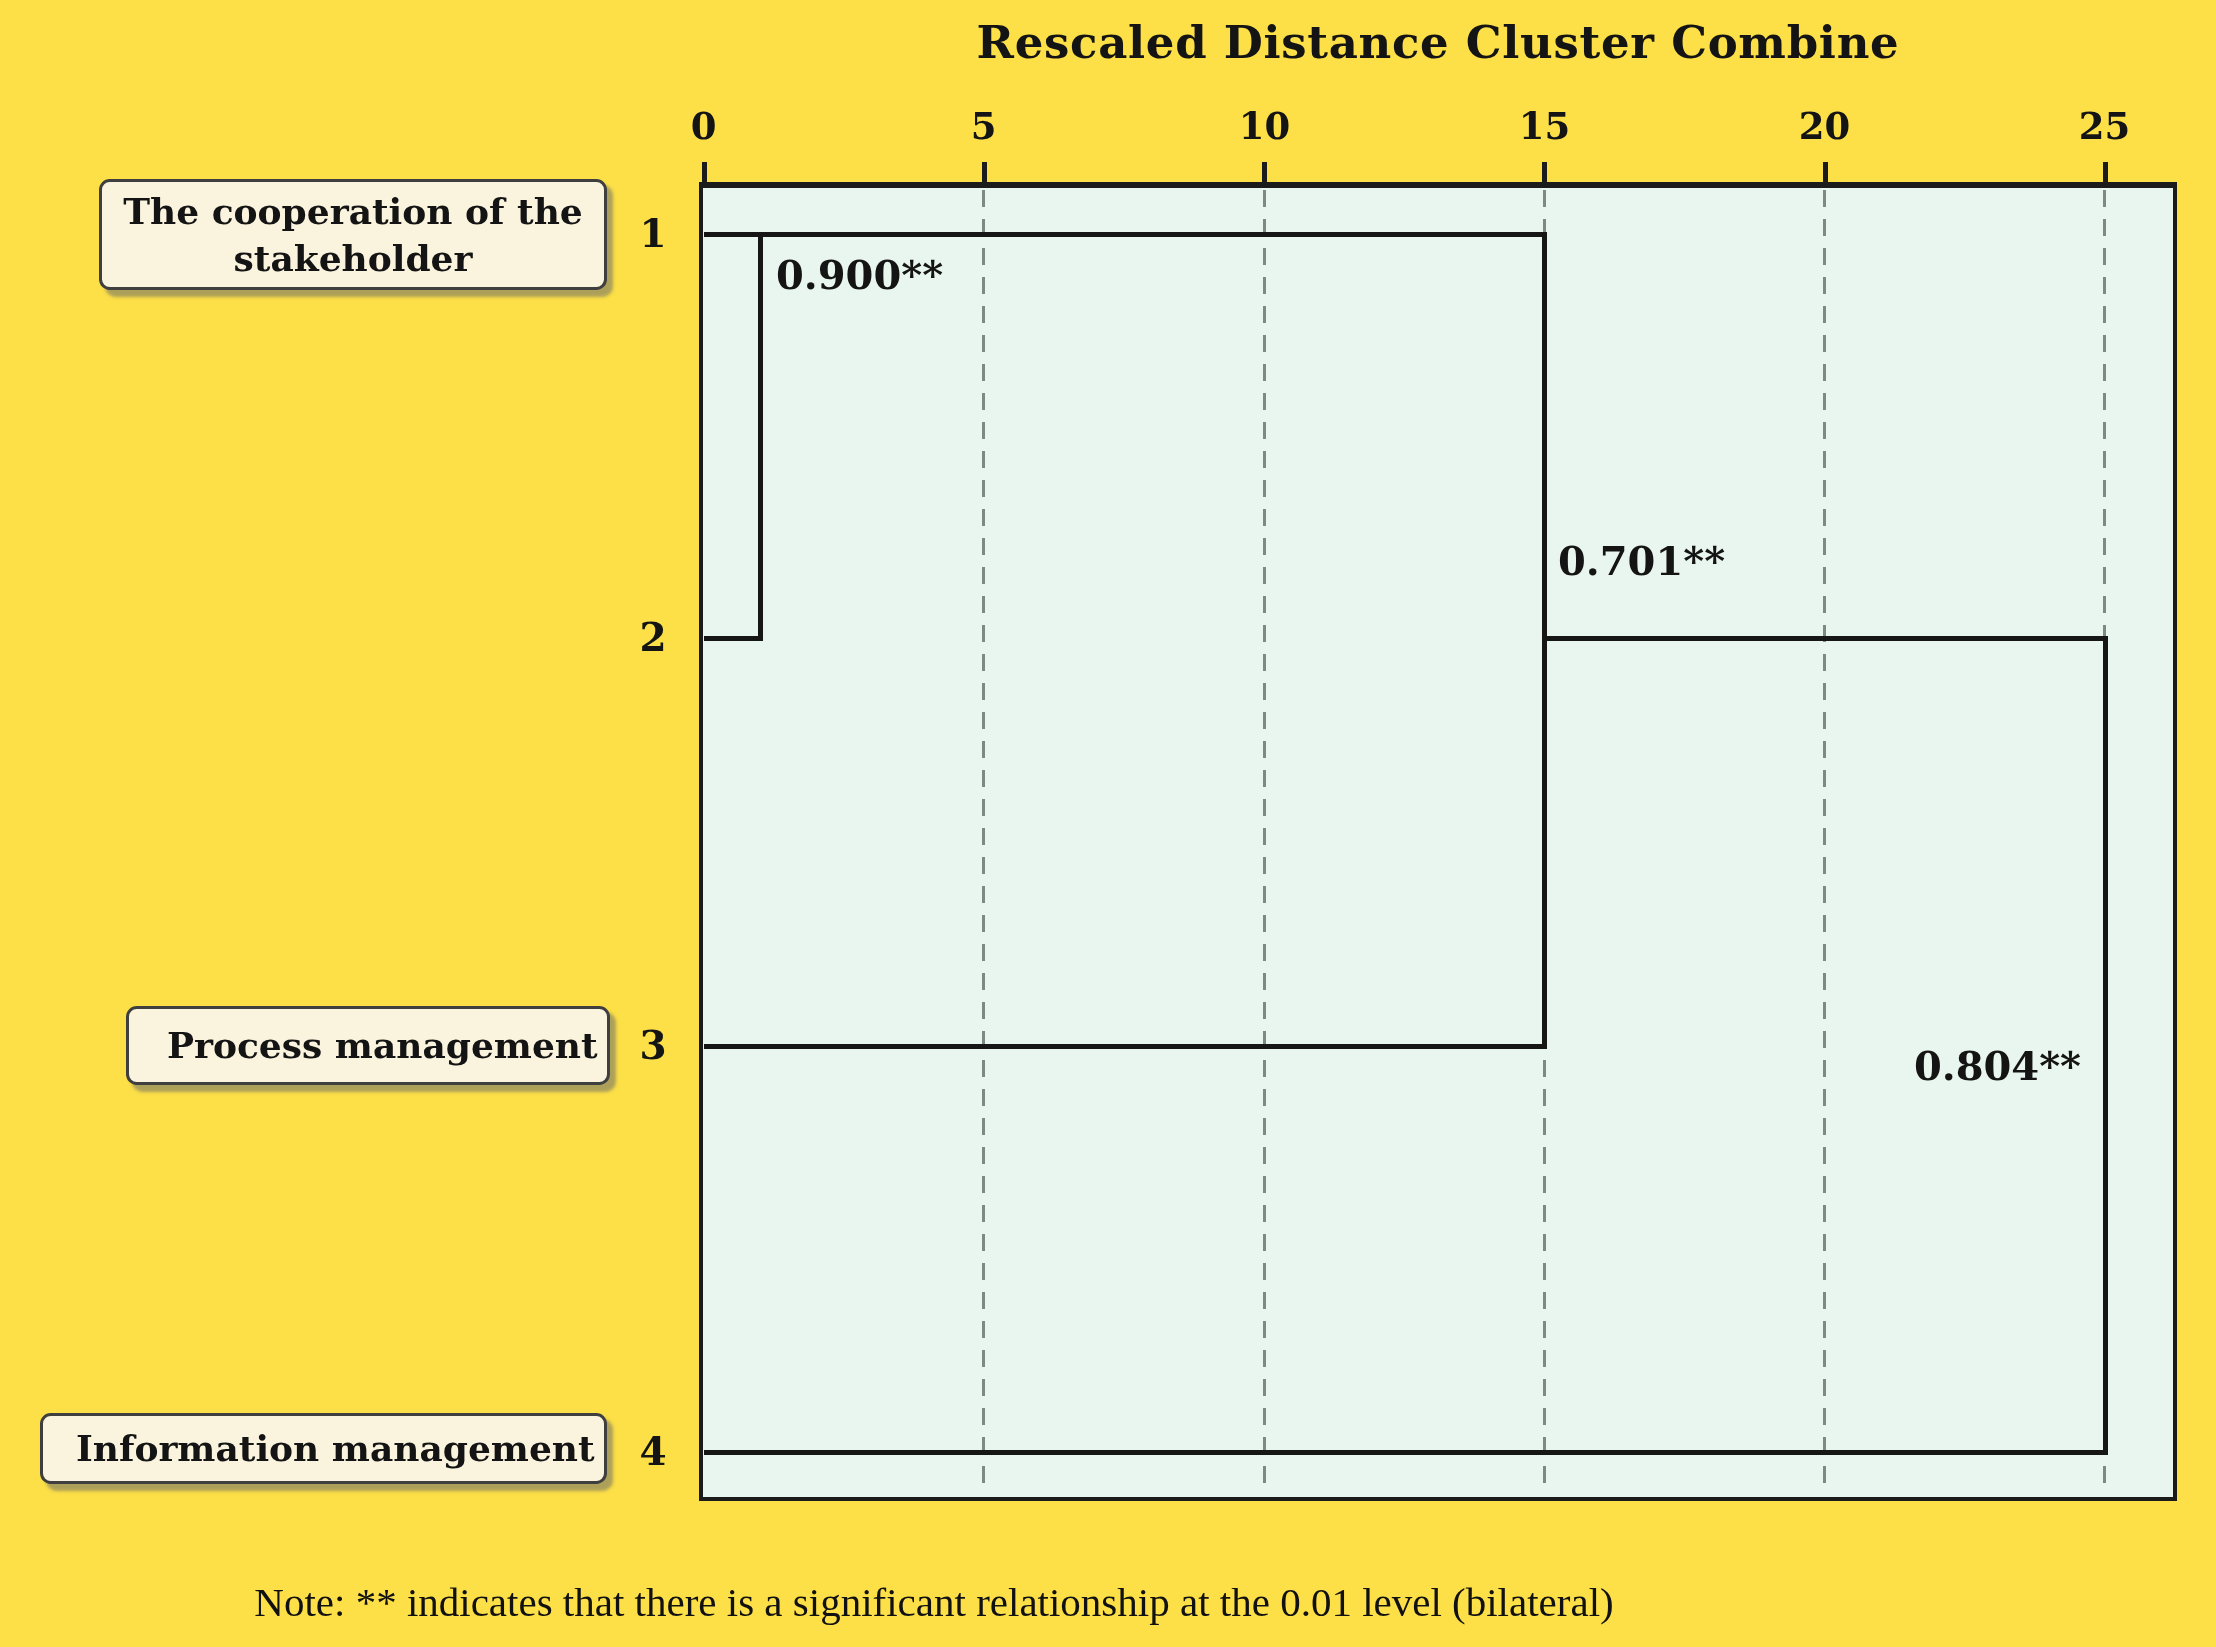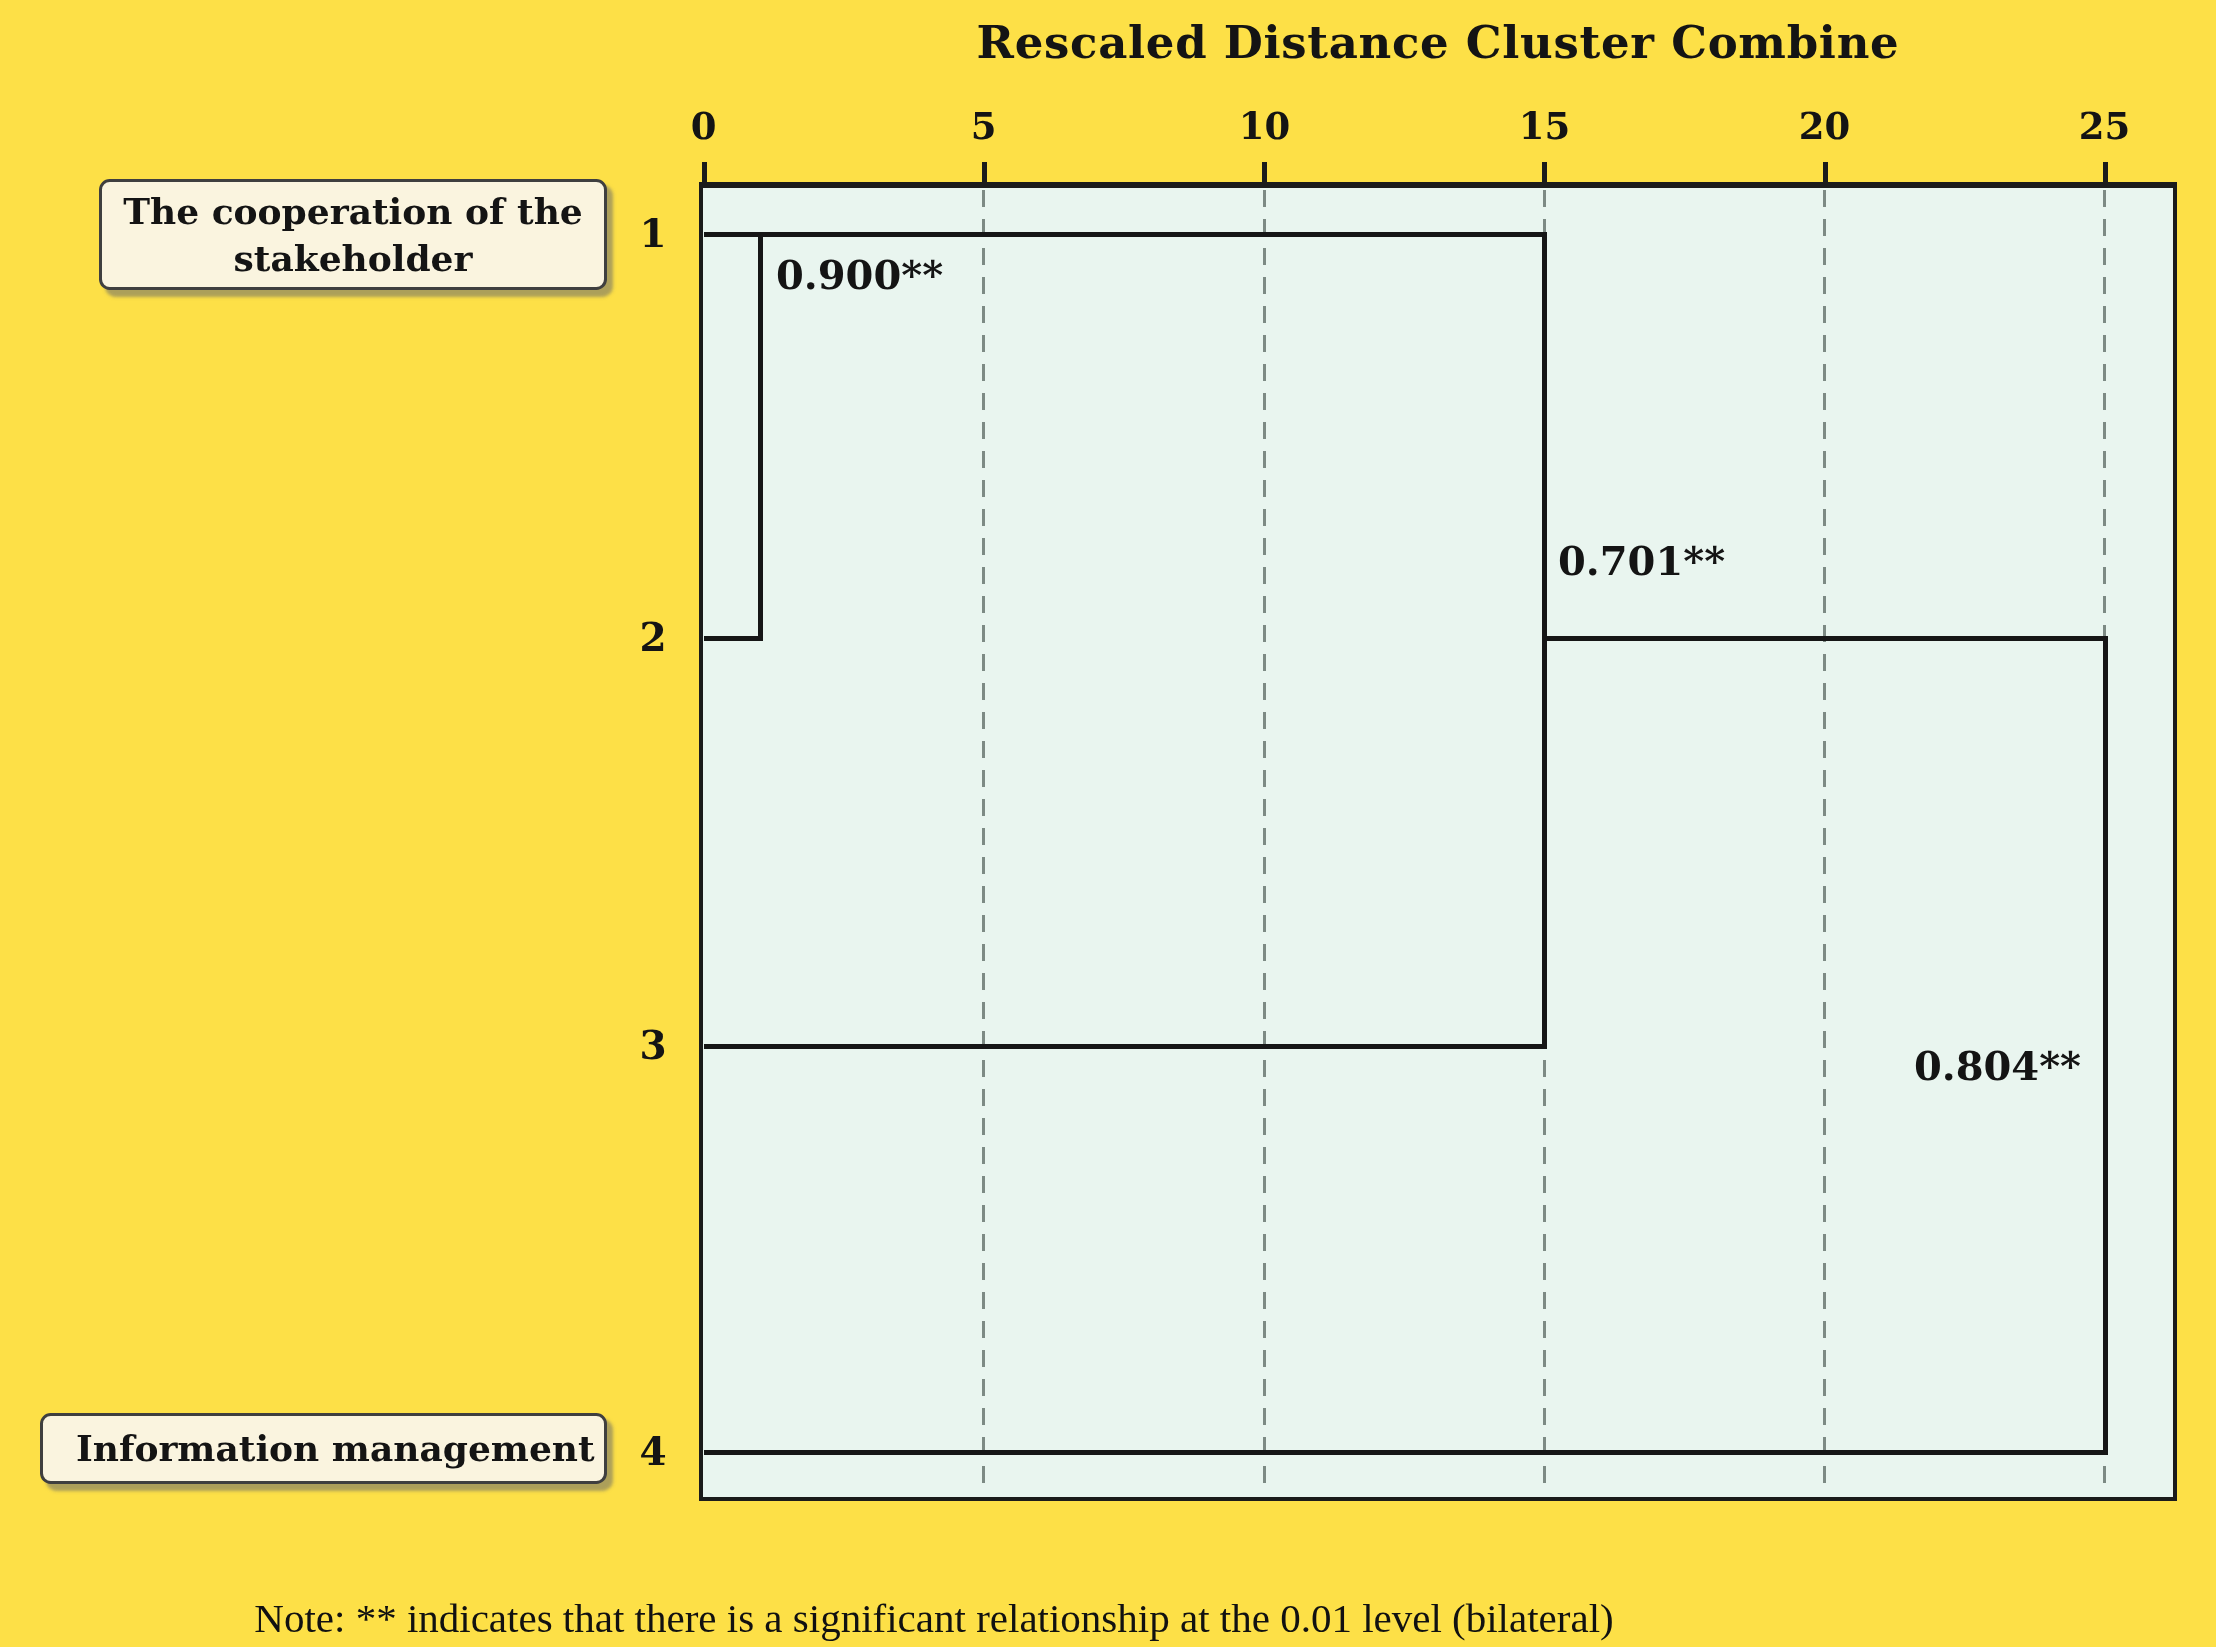--- a/index.html
+++ b/index.html
@@ -78,21 +78,20 @@
     font-size: 39px; font-weight: bold;
     color: #141414;
   }
   .note {
     position: absolute;
     left: 0; top: 1578px; width: 1868px;
     text-align: center;
     font-family: "Liberation Serif", "DejaVu Serif", serif;
     font-size: 41px; font-weight: normal;
     color: #111111;
-    margin-top: 16px;
   }
 </style>
 </head>
 <body>
 
 <div class="canvas">
 
   <div class="title">Rescaled Distance Cluster Combine</div>
 
   <div class="tick-label" style="left:650px">0</div>
@@ -126,20 +125,23 @@
   <div class="dline v" style="left:2103px; top:636px;  height:819px"></div>
   <div class="dline h" style="left:704px; top:1450px; width:1404px"></div>
 
   <div class="annot" style="left:776px; top:251px">0.900**</div>
   <div class="annot" style="left:1558px; top:537px">0.701**</div>
   <div class="annot" style="left:1804px; top:1042px; width:277px; text-align:right">0.804**</div>
 
   <div class="labelbox" style="left:99px; top:179px;  width:508px; height:111px">
     <span>The cooperation of the stakeholder</span>
   </div>
+  <div class="labelbox" style="left:126px; top:1006px; width:484px; height:79px">
+    <span>Process management</span>
+  </div>
   <div class="labelbox" style="left:40px;  top:1413px; width:567px; height:71px">
     <span>Information management</span>
   </div>
 
   <div class="rownum" style="top:210px">1</div>
   <div class="rownum" style="top:614px">2</div>
   <div class="rownum" style="top:1022px">3</div>
   <div class="rownum" style="top:1428px">4</div>
 
   <div class="note">Note: ** indicates that there is a significant relationship at the 0.01 level (bilateral)</div>

